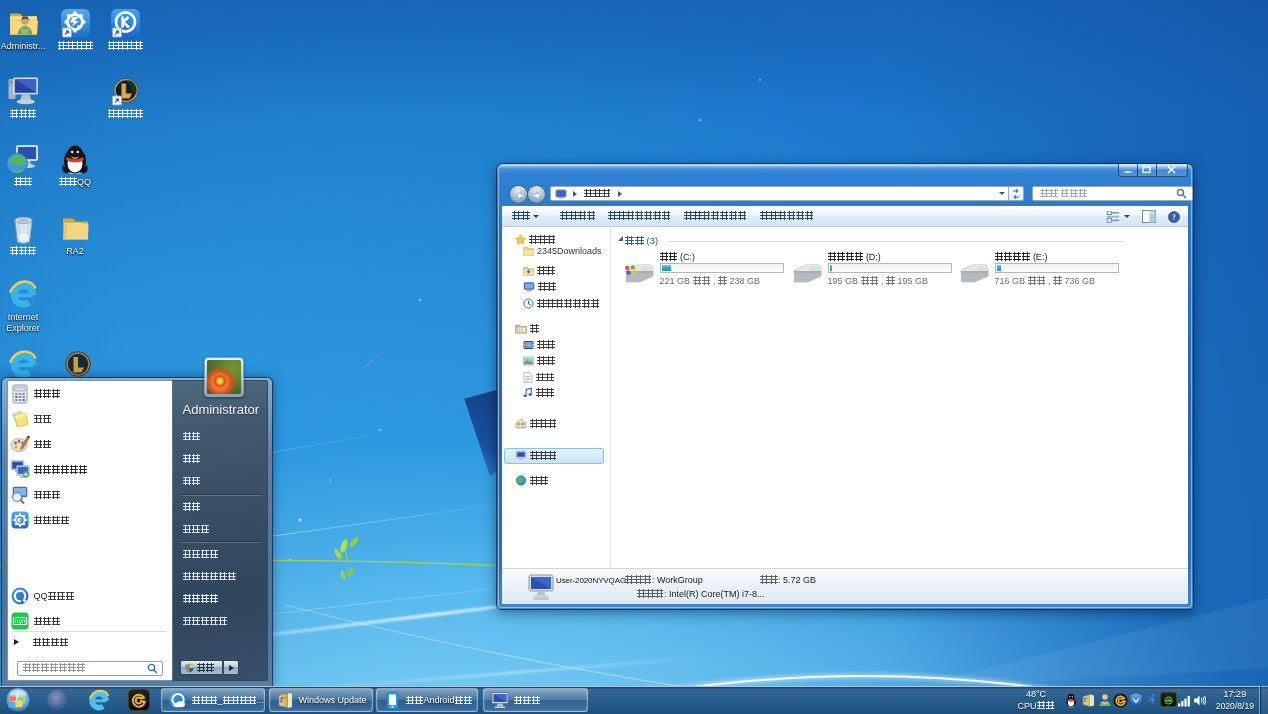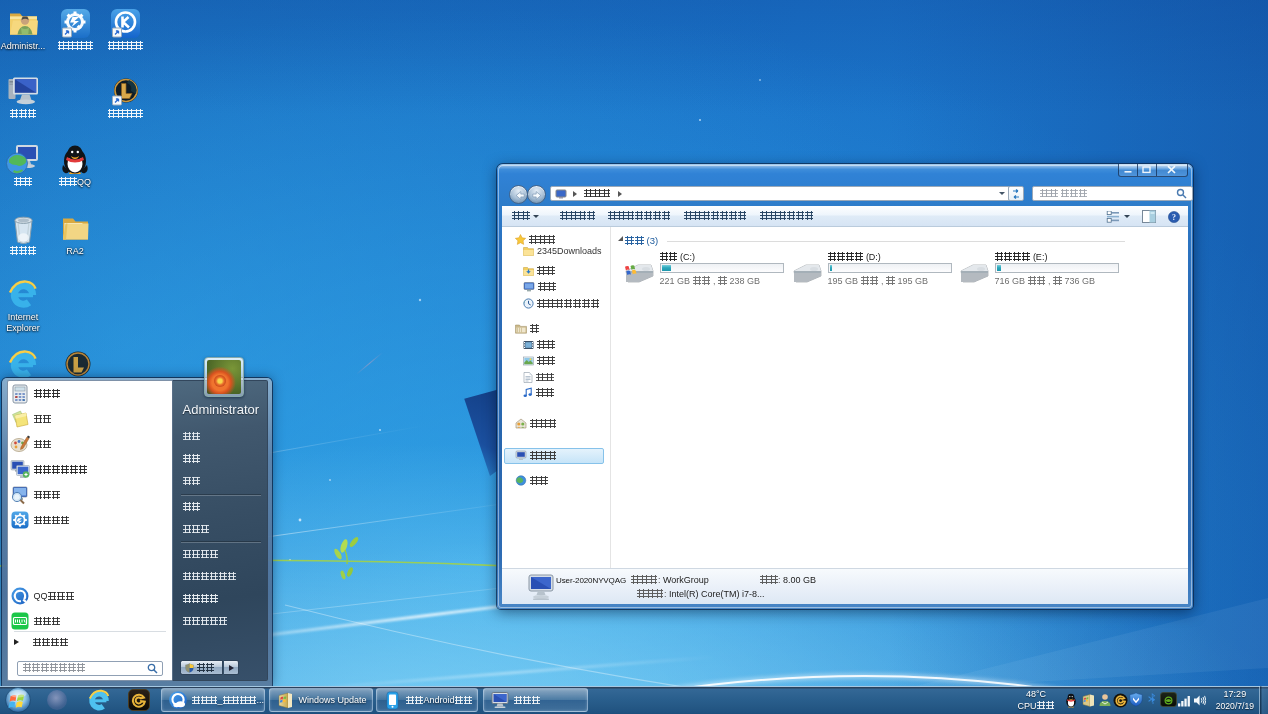--- a/index.html
+++ b/index.html
@@ -459,22 +459,22 @@
  <div id="details">
   <svg width="26" height="27" viewBox="0 0 26 27" style="position:absolute;left:26px;top:5px">
         <rect x="1" y="1" width="24" height="16" rx="2" fill="#d5dde6" stroke="#8a97a5"></rect>
         <rect x="3" y="3" width="20" height="12" fill="#2a50b4"></rect>
         <path d="M3 3 l20 0 0 12z" fill="#3c66cc"></path>
         <path d="M10 17 h6 l1.5 4 h-9z" fill="#b7c2cc"></path>
         <ellipse cx="13" cy="23" rx="8" ry="2" fill="#c6d0d9"></ellipse>
         <rect x="5" y="24.5" width="16" height="1.5" rx=".7" fill="#b7c2cc"></rect>
       </svg>
   <div style="position:absolute;left:54px;top:6.5px;color:#111;font-size:8px;letter-spacing:-.1px">User-2020NYVQAG</div>
-  <div style="position:absolute;left:129px;top:6px"><span class="cjk"></span><span class="cjk"></span><span class="cjk"></span>: <span style="color:#222">WorkGroup</span></div>
-  <div style="position:absolute;left:258px;top:6px"><span class="cjk"></span><span class="cjk"></span>: <span style="color:#222">8.00 GB</span></div>
+  <div style="position:absolute;left:123px;top:6px"><span class="cjk"></span><span class="cjk"></span><span class="cjk"></span>: <span style="color:#222">WorkGroup</span></div>
+  <div style="position:absolute;left:258px;top:6px"><span class="cjk"></span><span class="cjk"></span>: <span style="color:#222">5.72 GB</span></div>
   <div style="position:absolute;left:135px;top:20px"><span class="cjk"></span><span class="cjk"></span><span class="cjk"></span>: <span style="color:#222">Intel(R) Core(TM) i7-8...</span></div>
  </div>
 </div>
 
 <div id="smenu">
  <div id="smL">
   <div class="smitem" style="top:0px">
         <svg width="20" height="20" viewBox="0 0 20 20">
           <rect x="3" y="1" width="14" height="18" rx="2" fill="#e8ecf0" stroke="#8a97a5"></rect>
           <rect x="5" y="3" width="10" height="4" fill="#cfe0ea" stroke="#7a8a98" stroke-width=".5"></rect>
@@ -762,15 +762,15 @@
         <rect x="0" y="8.4" width="2.3" height="3.1"></rect>
         <rect x="3.2" y="6" width="2.3" height="5.5"></rect>
         <rect x="6.4" y="3.6" width="2.3" height="7.9"></rect>
         <rect x="9.6" y="1" width="2.3" height="10.5"></rect>
       </g>
     </svg>
  <svg width="13" height="13" viewBox="0 0 13 13" style="position:absolute;left:1193px;top:7.5px">
       <path d="M1 4.6 h2.6 l3-3 v9.8 l-3-3 H1z" fill="#f4f8fb"></path>
       <path d="M8.3 4.2 q1.3 2.1 0 4.4 M10 3 q2 3.4 0 6.8 M11.6 1.9 q2.6 4.6 0 9" stroke="#f4f8fb" stroke-width="1" fill="none"></path>
     </svg>
- <div id="clock">17:29<br><span style="font-size:8.6px">2020/7/19</span></div>
+ <div id="clock">17:29<br><span style="font-size:8.6px">2020/8/19</span></div>
  <div id="showdesk"></div>
 </div>
 
 </body></html>

